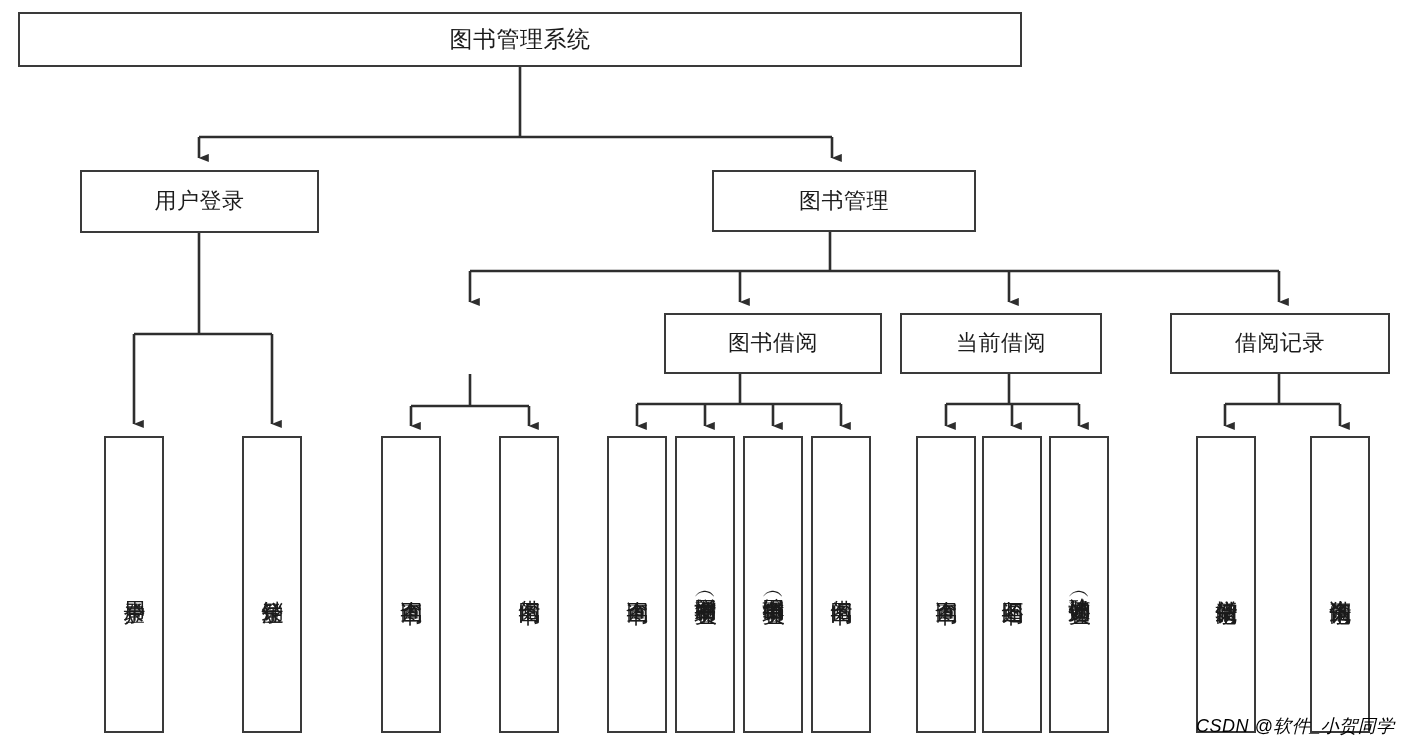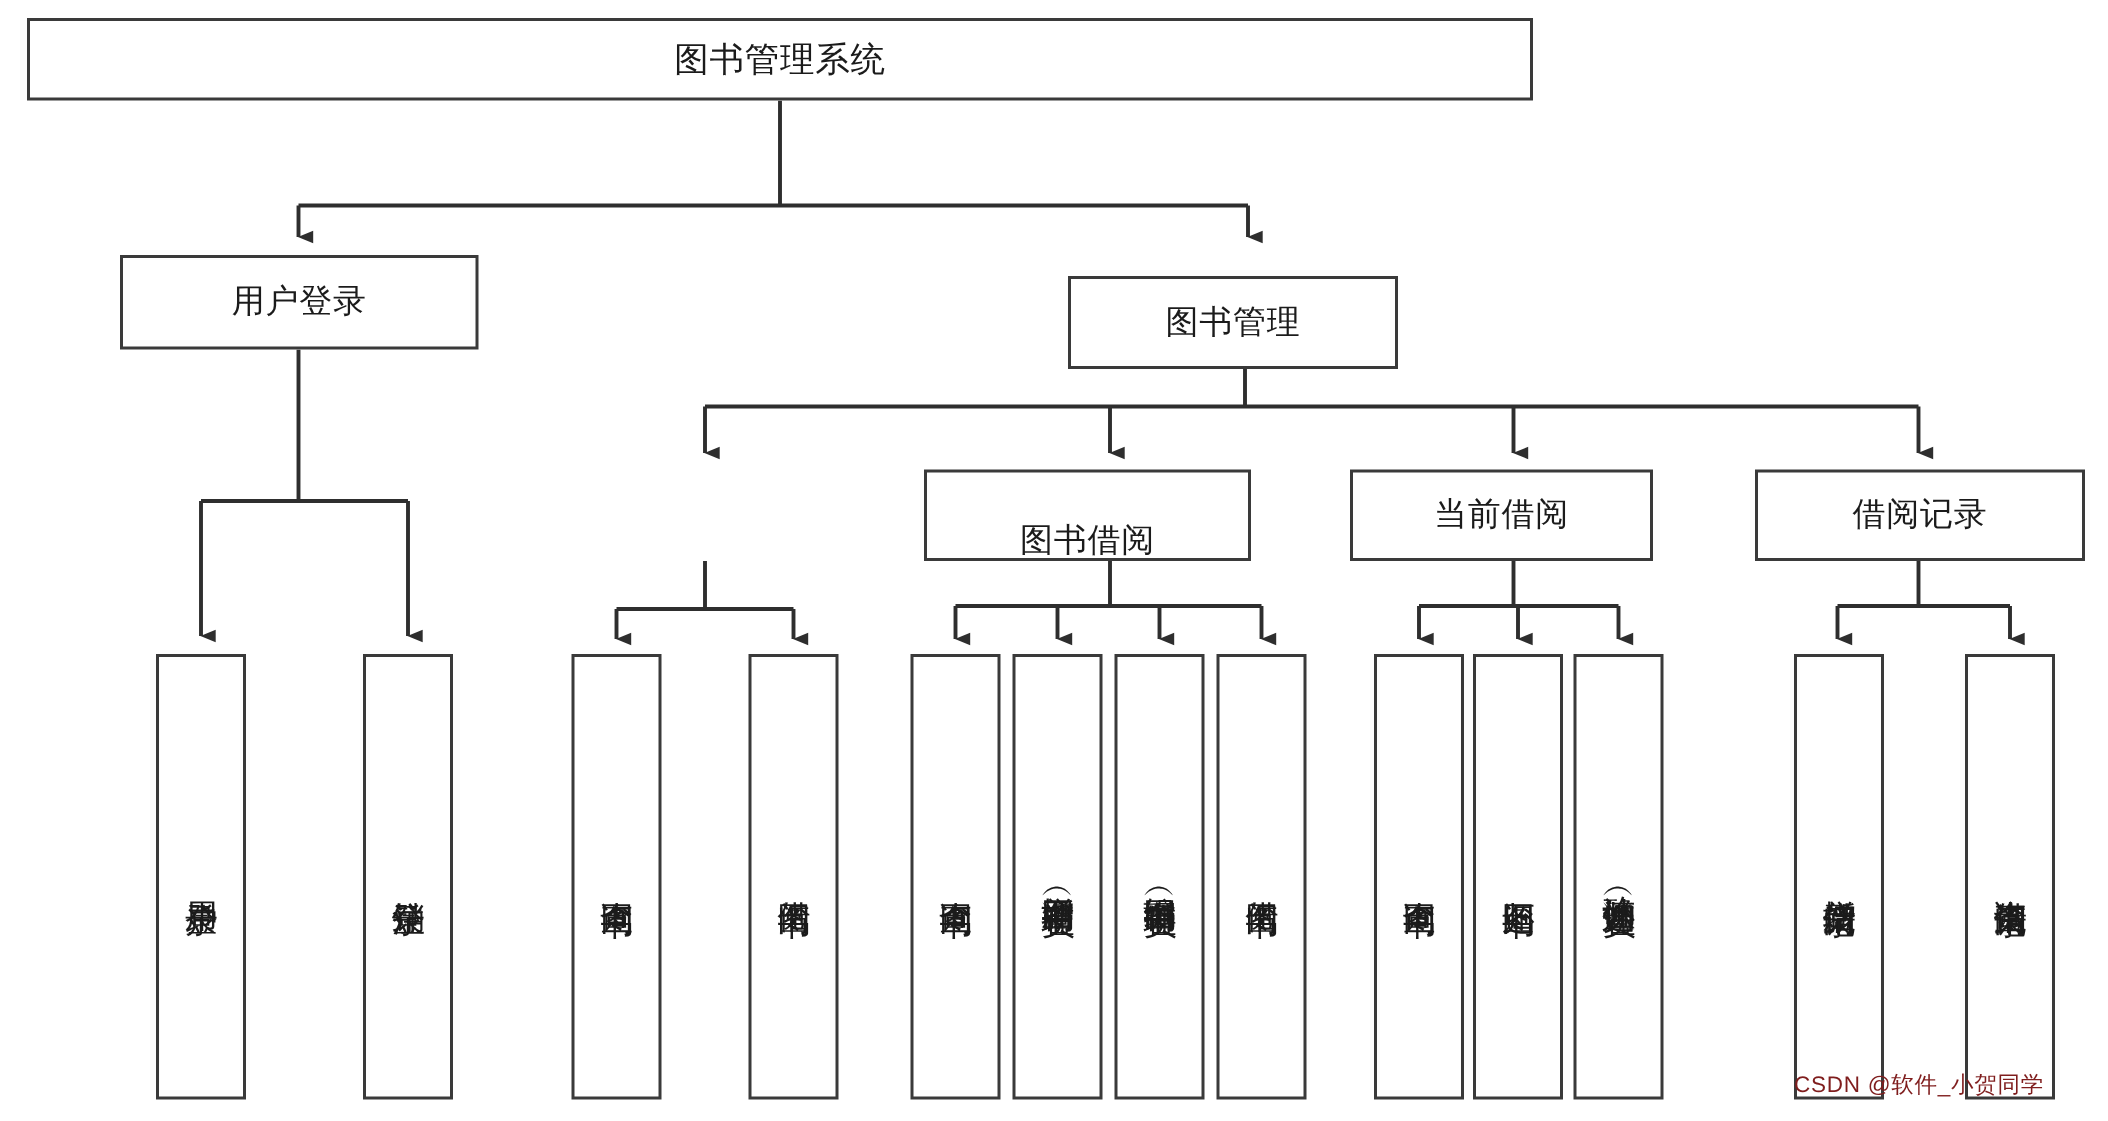--- a/index.html
+++ b/index.html
@@ -55,25 +55,26 @@
     writing-mode: vertical-rl;
     text-orientation: upright;
     font-size: 22px;
     line-height: 1.22;
     letter-spacing: 1px;
     white-space: nowrap;
     text-align: center;
   }
   .watermark {
     position: absolute;
-    font-size: 15px;
-    color: #7f1d1d;
+    font-size: 18px;
+    color: #000000;
     letter-spacing: 0.5px;
     white-space: nowrap;
     font-family: "Liberation Sans", "DejaVu Sans", sans-serif;
+    font-style: italic;
   }
 </style>
 </head>
 <body>
 
 <div id="diagram-canvas">
 
   <svg id="edge-layer" viewBox="0 0 1405 747" width="1405" height="747" xmlns="http://www.w3.org/2000/svg">
     <defs>
       <marker id="arrowhead" markerWidth="9" markerHeight="11" refX="4.5" refY="10.2" orient="auto" markerUnits="userSpaceOnUse">
@@ -124,25 +125,25 @@
     </g>
   </svg>
 
   <div class="node node-h node-root" style="left:18px; top:12px; width:1004px; height:55px;">
     <span class="node-label">图书管理系统</span>
   </div>
 
   <div class="node node-h" style="left:80px; top:170px; width:239px; height:63px;">
     <span class="node-label">用户登录</span>
   </div>
-  <div class="node node-h" style="left:712px; top:184px; width:220px; height:62px;">
+  <div class="node node-h" style="left:712px; top:170px; width:264px; height:62px;">
     <span class="node-label">图书管理</span>
   </div>
 
-  <div class="node node-h" style="left:616px; top:313px; width:218px; height:61px;align-items:flex-end;">
+  <div class="node node-h" style="left:664px; top:313px; width:218px; height:61px;">
     <span class="node-label">图书借阅</span>
   </div>
   <div class="node node-h" style="left:900px; top:313px; width:202px; height:61px;text-align:center;">
     <span class="node-label">当前借阅</span>
   </div>
   <div class="node node-h" style="left:1170px; top:313px; width:220px; height:61px;text-align:right;">
     <span class="node-label">借阅记录</span>
   </div>
 
   <div class="node node-v" style="left:104px; top:436px; width:60px; height:297px;">

